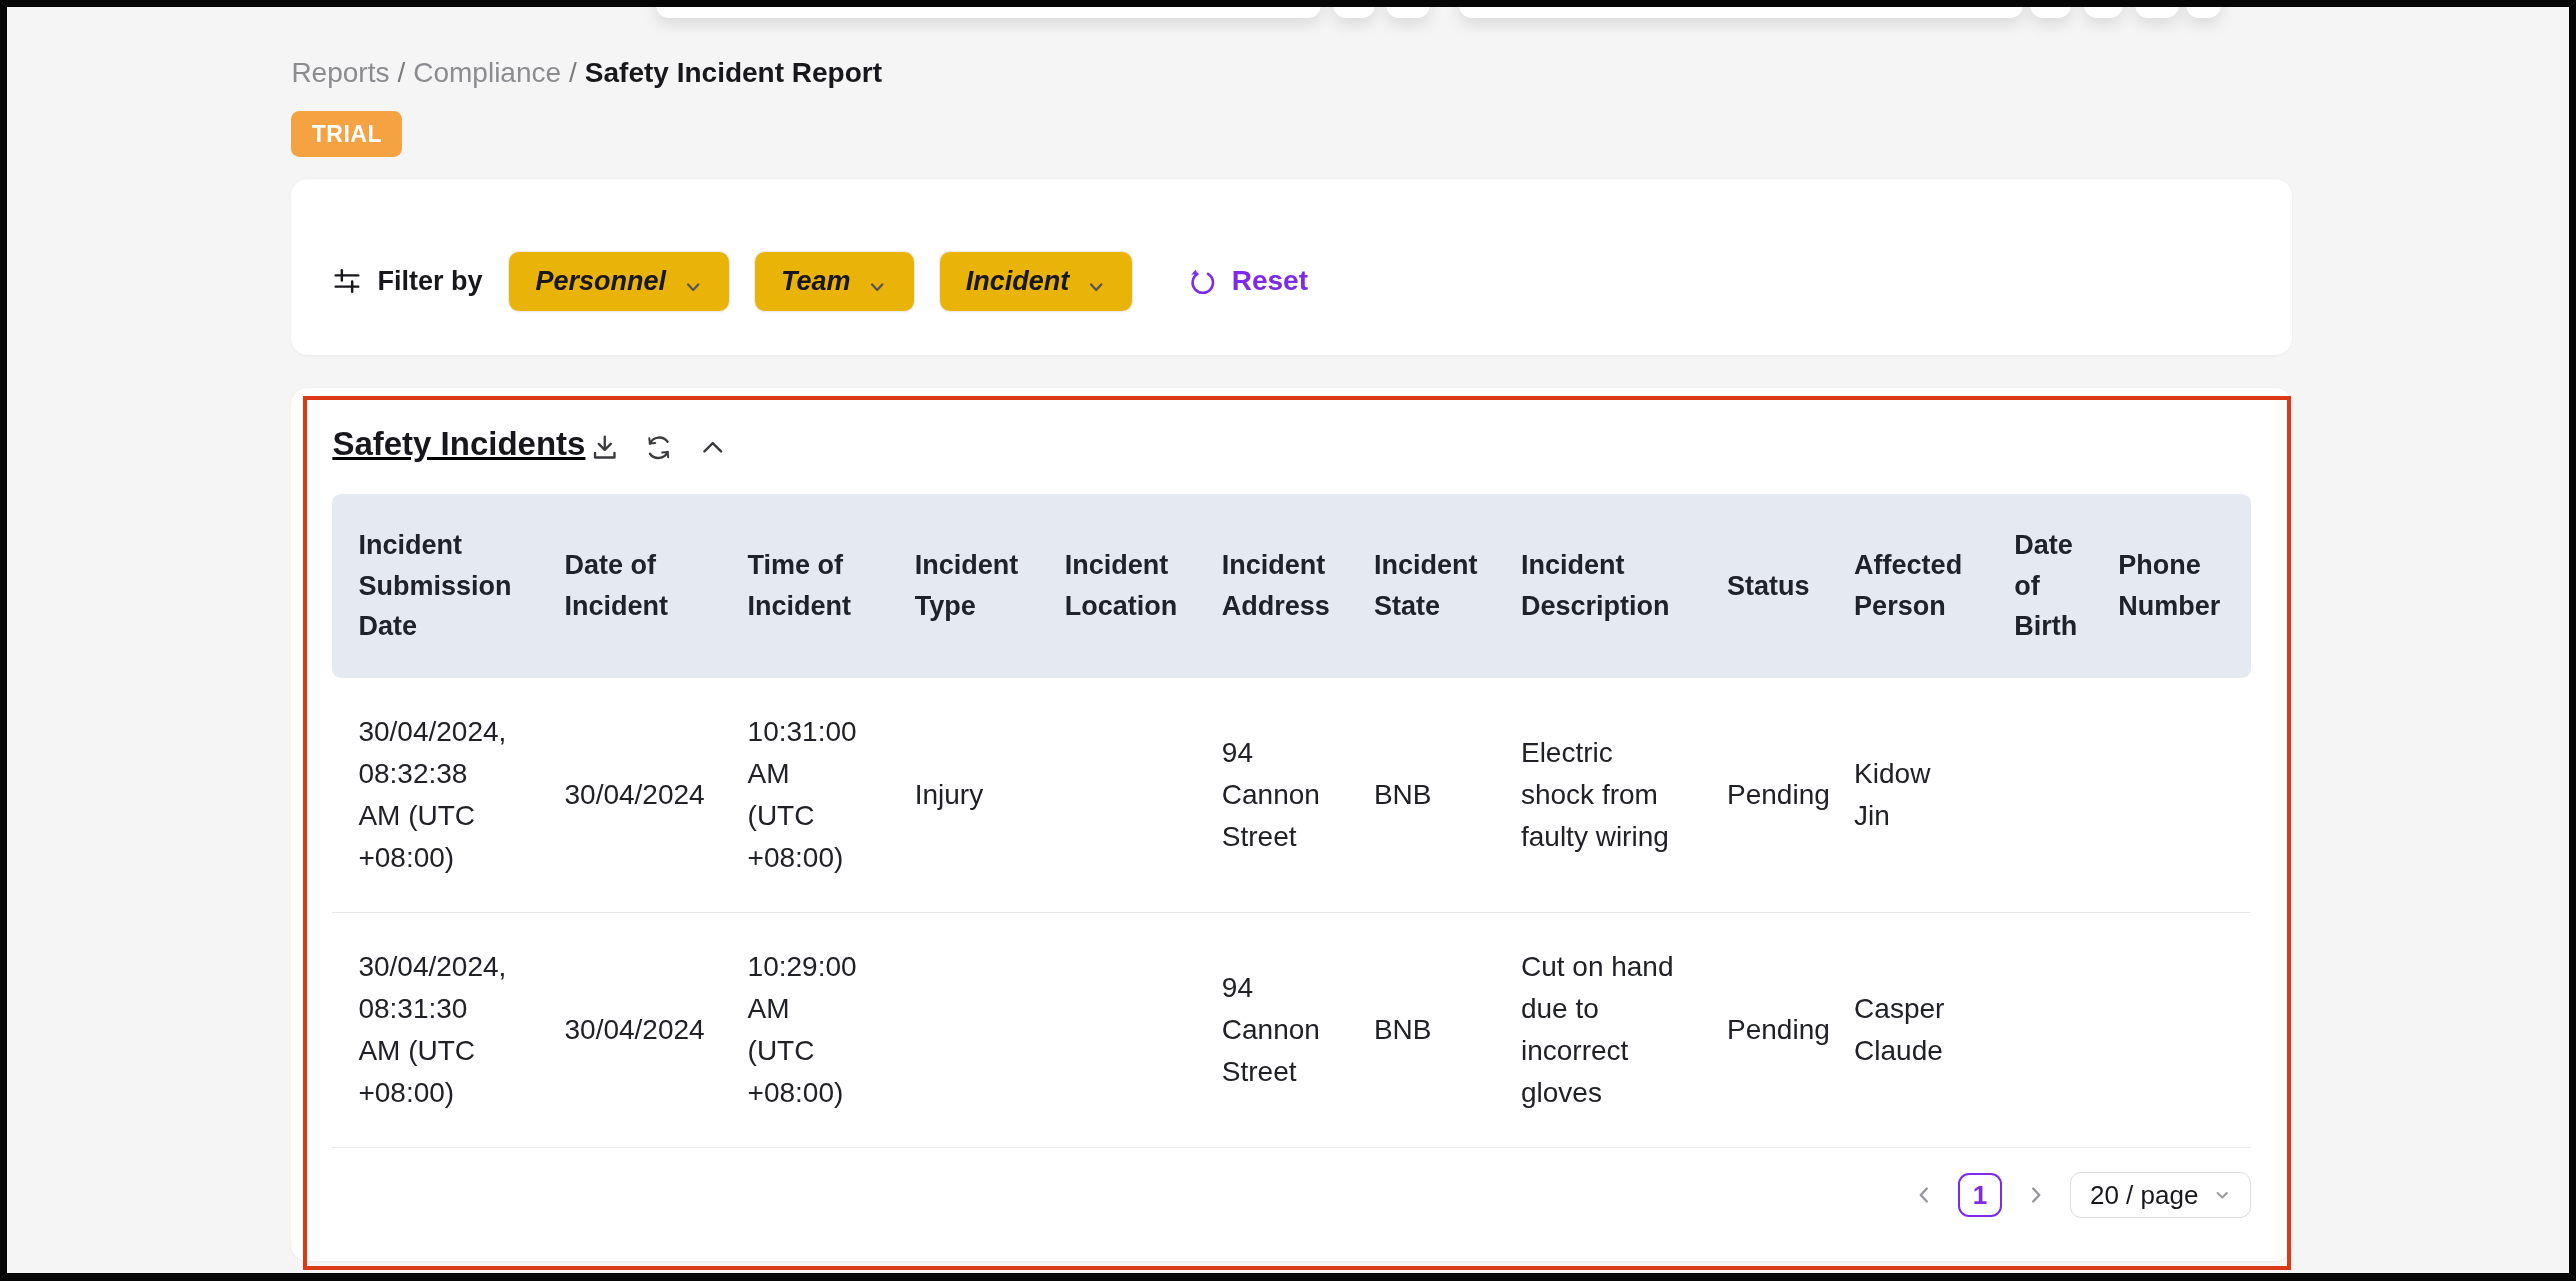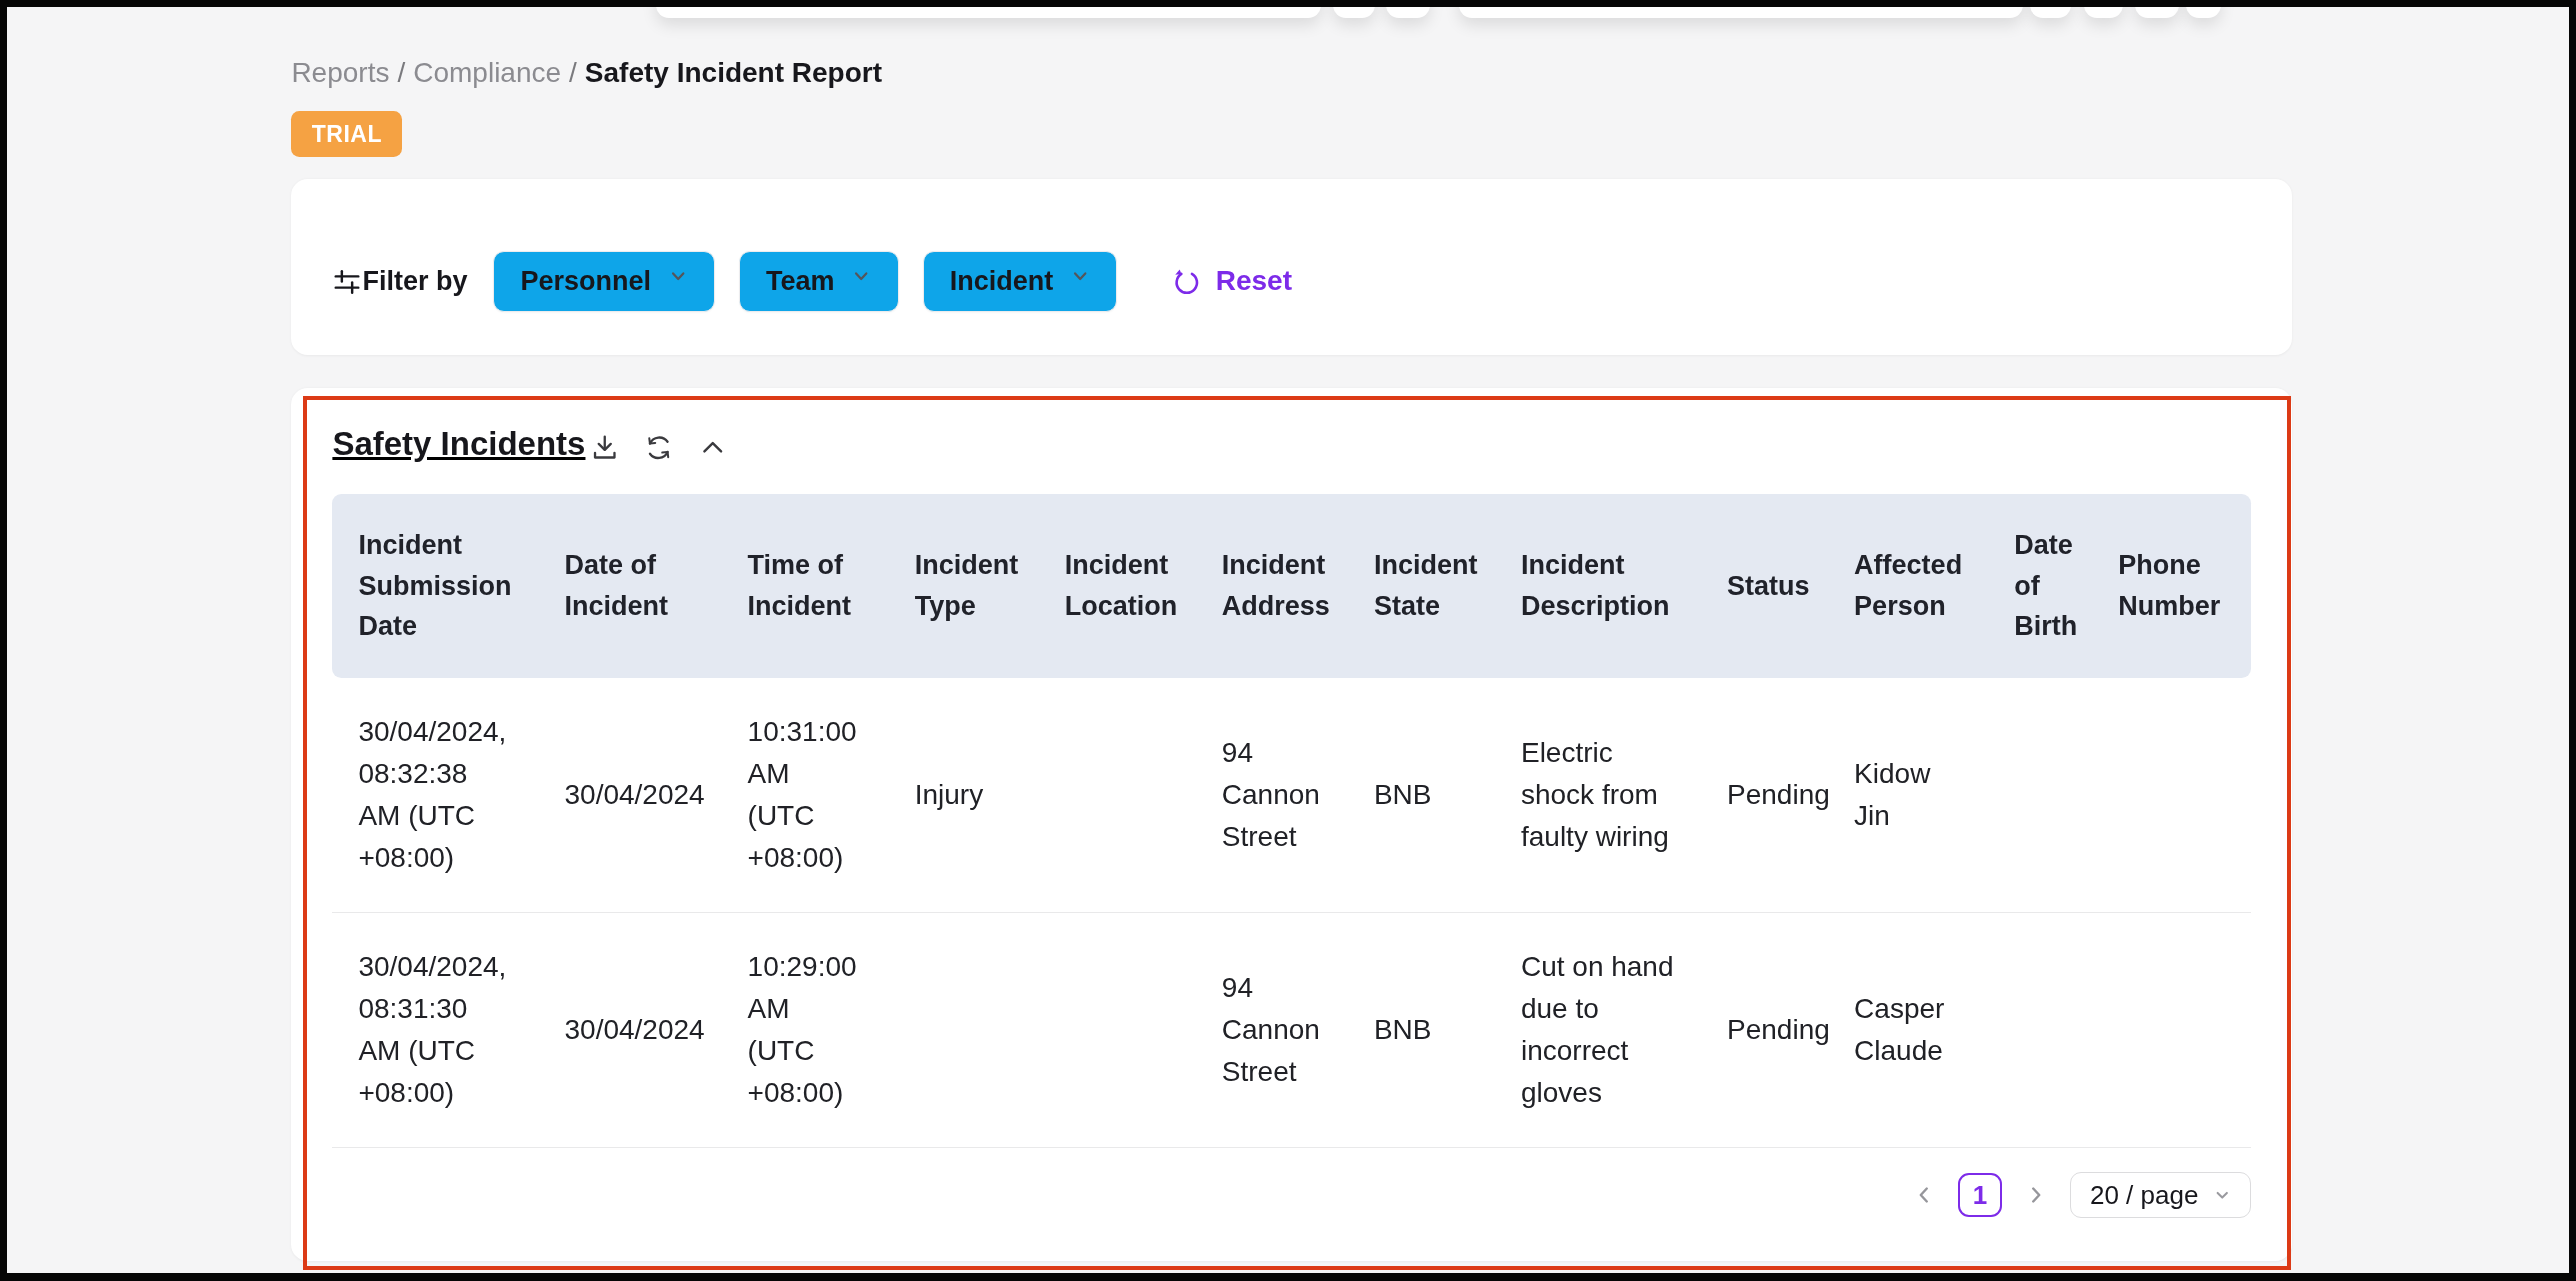--- a/index.html
+++ b/index.html
@@ -39,27 +39,28 @@
 
   
   .card{
     background:#ffffff;border-radius:16.7px;
     box-shadow:0 0.9px 2.8px rgba(0,0,0,0.05);
   }
   .filters-card{margin-top:22px;padding:39px 41px 43px 41px;}
   .card-title{font-size:33px;font-weight:700;color:#17171c;}
 
   .filters-row{margin-top:33px;display:flex;align-items:center;}
-  .filter-by{display:flex;align-items:flex-end;font-size:27px;font-weight:700;color:#17171c;margin-right:26px;}
+  .filter-by{display:flex;align-items:flex-start;gap:15px;font-size:27px;font-weight:700;color:#17171c;margin-right:26px;}
   .dd-btn{
-    display:flex;align-items:flex-start;gap:16.7px;
-    background:#0ea5e9;border:1.9px solid #ececee;border-radius:11px;
+    display:flex;align-items:flex-end;gap:16.7px;
+    background:#eab308;border:1.9px solid #ececee;border-radius:11px;
     padding:14px 26px;font-size:27px;font-weight:600;color:#17171c;
     margin-right:24px;cursor:pointer;box-shadow:0 0.9px 1.9px rgba(0,0,0,0.03);
     font-family:inherit;
+    font-style:italic;
   }
   .reset-btn{
     display:flex;align-items:center;gap:13px;margin-left:24px;
     color:#7D2BE9;font-size:28px;font-weight:700;cursor:pointer;
     background:none;border:none;font-family:inherit;
   }
 
   
   .incidents-card{margin-top:33px;position:relative;padding:37px 41px 43px 41px;}
   .highlight-rect{

